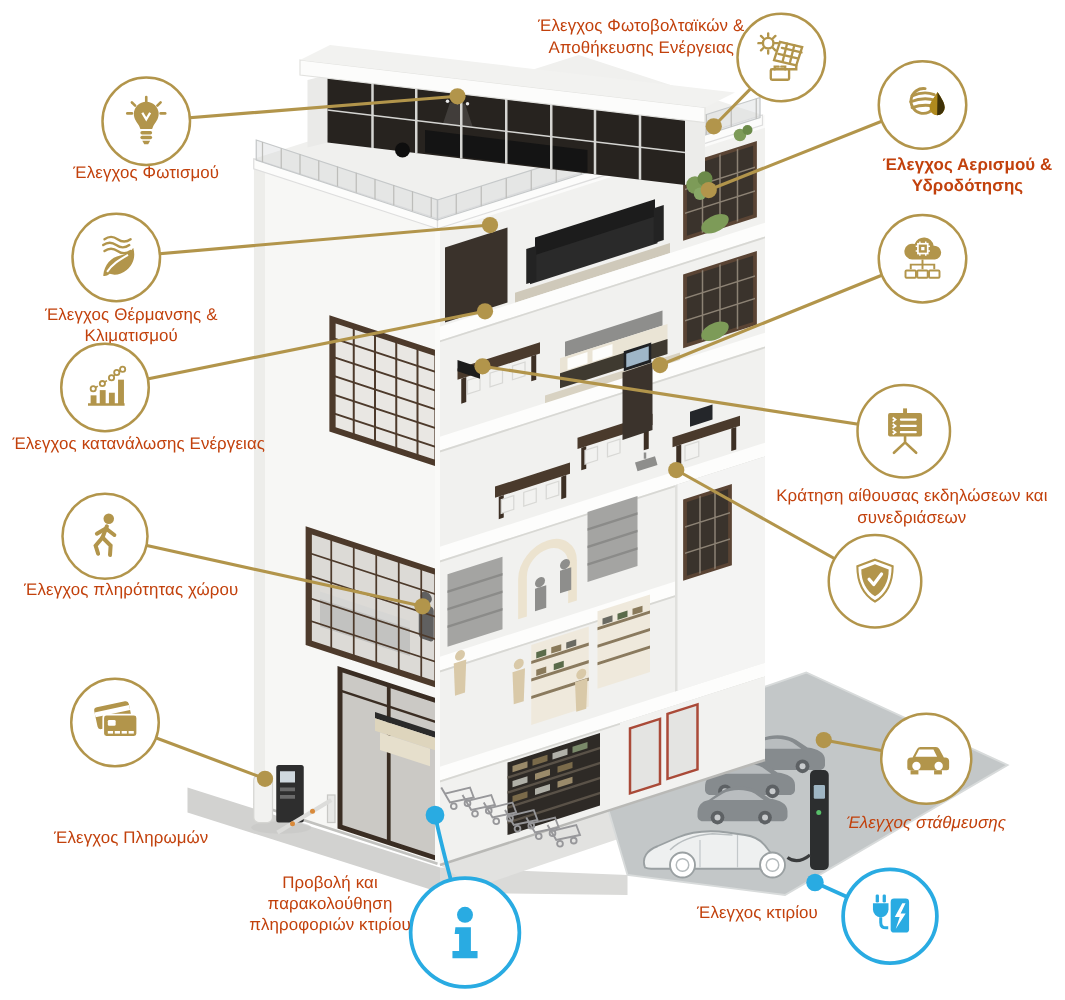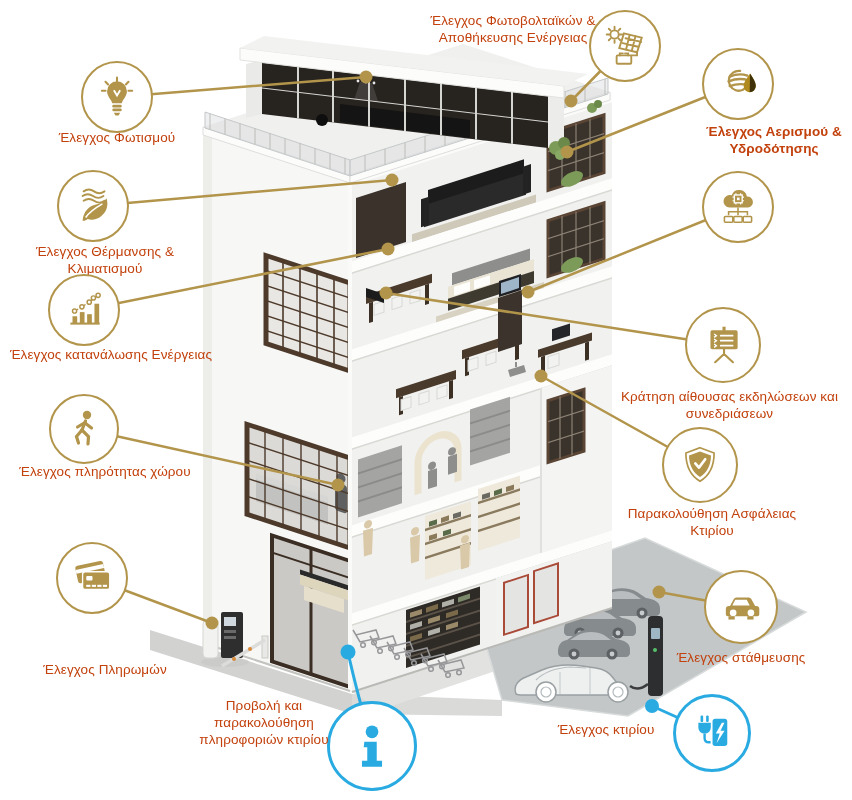--- a/index.html
+++ b/index.html
@@ -470,21 +470,20 @@
 </div>
 <div class="co-label" style="left:8px;top:463px;width:194px;">Έλεγχος πληρότητας χώρου</div>
 
 <div class="co-icon gold" style="left:662px;top:427px;width:76px;height:76px;">
   <svg width="46" height="46" viewBox="0 0 44 44">
     <path d="M22,5.5 L35.5,10.5 C35.5,23 30.5,32.5 22,37.5 C13.5,32.5 8.5,23 8.5,10.5 Z" fill="none" stroke="#b2954b" stroke-width="1.6"></path>
     <path d="M22,9 L32.5,13 C32.5,22.5 28.5,29.5 22,33.5 C15.5,29.5 11.5,22.5 11.5,13 Z" fill="#b2954b"></path>
     <path d="M17.5,20.5 l3.5,4 l6,-8" stroke="#ffffff" stroke-width="2.5" fill="none" stroke-linecap="round" stroke-linejoin="round"></path>
   </svg>
 </div>
-<div class="co-label" style="left:610px;top:505px;width:204px;">Παρακολούθηση Ασφάλειας Κτιρίου</div>
 
 <div class="co-icon gold" style="left:56px;top:542px;width:72px;height:72px;">
   <svg width="46" height="46" viewBox="0 0 44 44">
     <g transform="rotate(-12 20 16)">
       <rect x="7" y="8" width="27" height="17" rx="2.5" fill="#b2954b"></rect>
       <rect x="7" y="11.5" width="27" height="3.8" fill="#ffffff"></rect>
     </g>
     <rect x="13" y="16" width="26" height="17" rx="2.5" fill="#b2954b" stroke="#ffffff" stroke-width="1.3"></rect>
     <rect x="16.5" y="20" width="6" height="4.5" rx="1" fill="#ffffff"></rect>
     <g fill="#ffffff">
@@ -500,21 +499,21 @@
 <div class="co-icon gold" style="left:704px;top:570px;width:74px;height:74px;">
   <svg width="46" height="46" viewBox="0 0 44 44">
     <path d="M7.5,29 v-5 a3,3 0 0 1 3,-3 h1 l3.5,-6.5 a3,3 0 0 1 2.6,-1.5 h11.8 a3,3 0 0 1 2.6,1.5 L35.5,21 h1 a3,3 0 0 1 3,3 v5 a1.8,1.8 0 0 1 -1.8,1.8 H9.3 A1.8,1.8 0 0 1 7.5,29 z" fill="#b2954b"></path>
     <path d="M16.5,15 h11 l2.8,5.5 h-16.6 z" fill="#ffffff"></path>
     <circle cx="14.5" cy="27.5" r="3.2" fill="#ffffff"></circle>
     <circle cx="31.5" cy="27.5" r="3.2" fill="#ffffff"></circle>
     <rect x="10" y="30.8" width="6" height="3.2" fill="#b2954b"></rect>
     <rect x="28" y="30.8" width="6" height="3.2" fill="#b2954b"></rect>
   </svg>
 </div>
-<div class="co-label" style="left:652px;top:649px;width:178px;">Έλεγχος στάθμευσης</div>
+<div class="co-label" style="left:652px;top:649px;width:178px;font-style:italic;">Έλεγχος στάθμευσης</div>
 
 <div class="co-icon blue" style="left:673px;top:694px;width:78px;height:78px;">
   <svg width="48" height="48" viewBox="0 0 44 44">
     <rect x="11.5" y="6" width="2.4" height="6" rx="1" fill="#29abe2"></rect>
     <rect x="16.6" y="6" width="2.4" height="6" rx="1" fill="#29abe2"></rect>
     <path d="M9.5,12.5 h11.4 v4.5 a5.7,5.7 0 0 1 -5.7,5.7 A5.7,5.7 0 0 1 9.5,17 z" fill="#29abe2"></path>
     <path d="M15.2,22.7 v3.8 q0,4 4,4 h1.5" stroke="#29abe2" stroke-width="2.2" fill="none"></path>
     <rect x="22.5" y="9" width="13.5" height="25" rx="2.5" fill="#29abe2"></rect>
     <path d="M31,12.5 l-5.5,10 h3.6 l-2.9,8.8 l7.3,-11.4 h-3.7 l3.6,-7.4 z" fill="#ffffff"></path>
   </svg>

